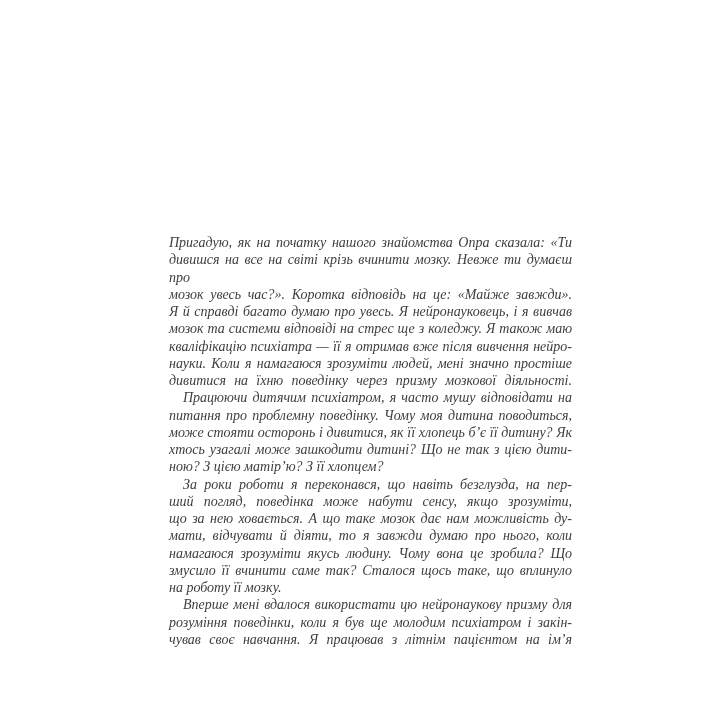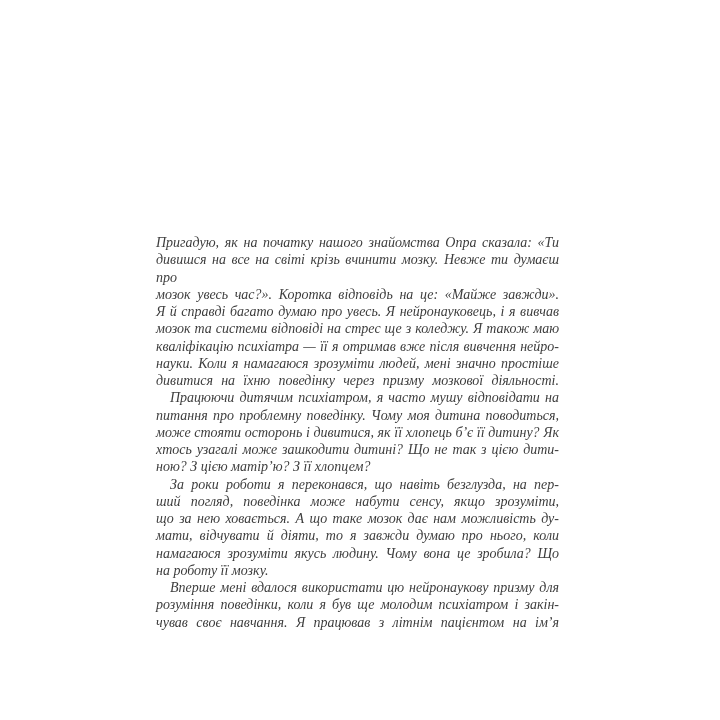--- a/index.html
+++ b/index.html
@@ -8,21 +8,21 @@
   }
   body {
     width: 720px;
     height: 720px;
     background: #ffffff;
     overflow: hidden;
     font-family: "Liberation Serif", serif;
   }
   .page {
     position: absolute;
-    left: 0; top: 0;
+    left: 13px; top: 0;
     width: 668px;
     height: 720px;
     background: #ffffff;
   }
   .text-block {
     position: absolute;
     left: 156px;
     top: 234px;
     width: 403px;
     color: #3d3d3d;
@@ -73,20 +73,21 @@
       <div class="line">хтось узагалі може зашкодити дитині? Що не так з цією дити-</div>
       <div class="line end">ною? З цією матір’ю? З її хлопцем?</div>
     </div>
 
     <div class="para">
       <div class="line indent">За роки роботи я переконався, що навіть безглузда, на пер-</div>
       <div class="line">ший погляд, поведінка може набути сенсу, якщо зрозуміти,</div>
       <div class="line">що за нею ховається. А що таке мозок дає нам можливість ду-</div>
       <div class="line">мати, відчувати й діяти, то я завжди думаю про нього, коли</div>
       <div class="line">намагаюся зрозуміти якусь людину. Чому вона це зробила? Що</div>
+      <div class="line">змусило її вчинити саме так? Сталося щось таке, що вплинуло</div>
       <div class="line end">на роботу її мозку.</div>
     </div>
 
     <div class="para">
       <div class="line indent">Вперше мені вдалося використати цю нейронаукову призму для</div>
       <div class="line">розуміння поведінки, коли я був ще молодим психіатром і закін-</div>
       <div class="line">чував своє навчання. Я працював з літнім пацієнтом на ім’я</div>
     </div>
 
   </div>

